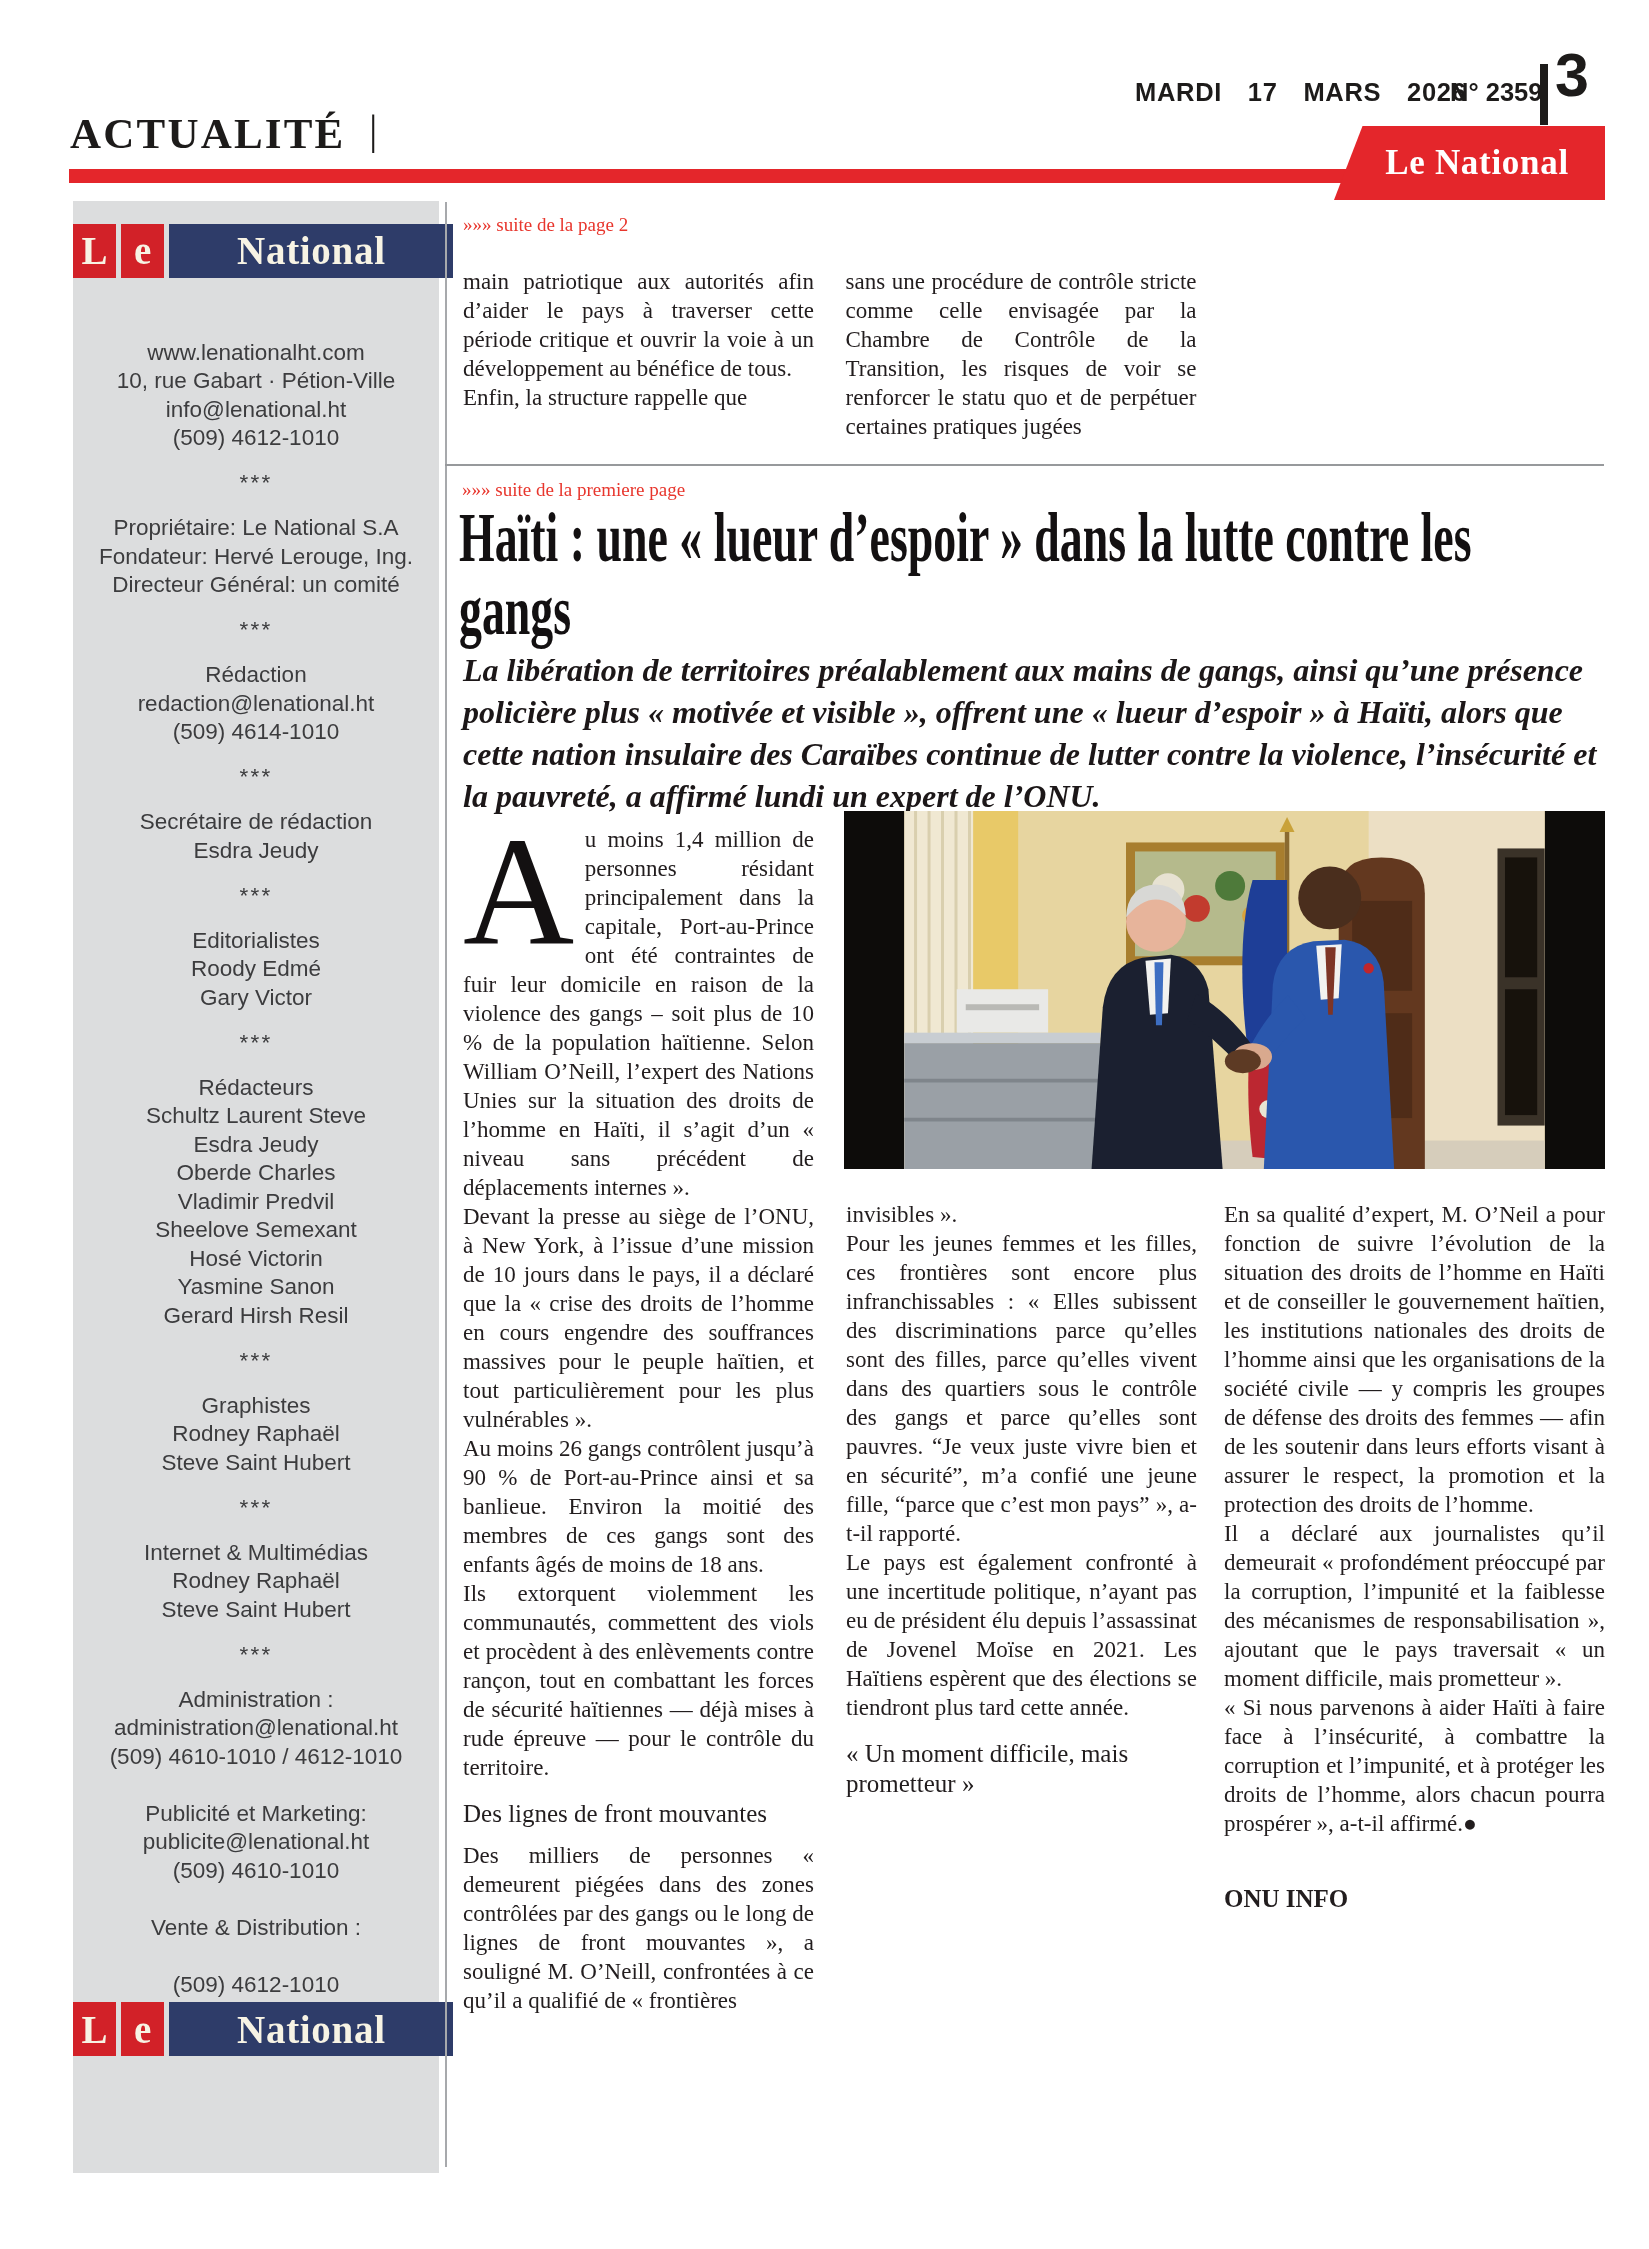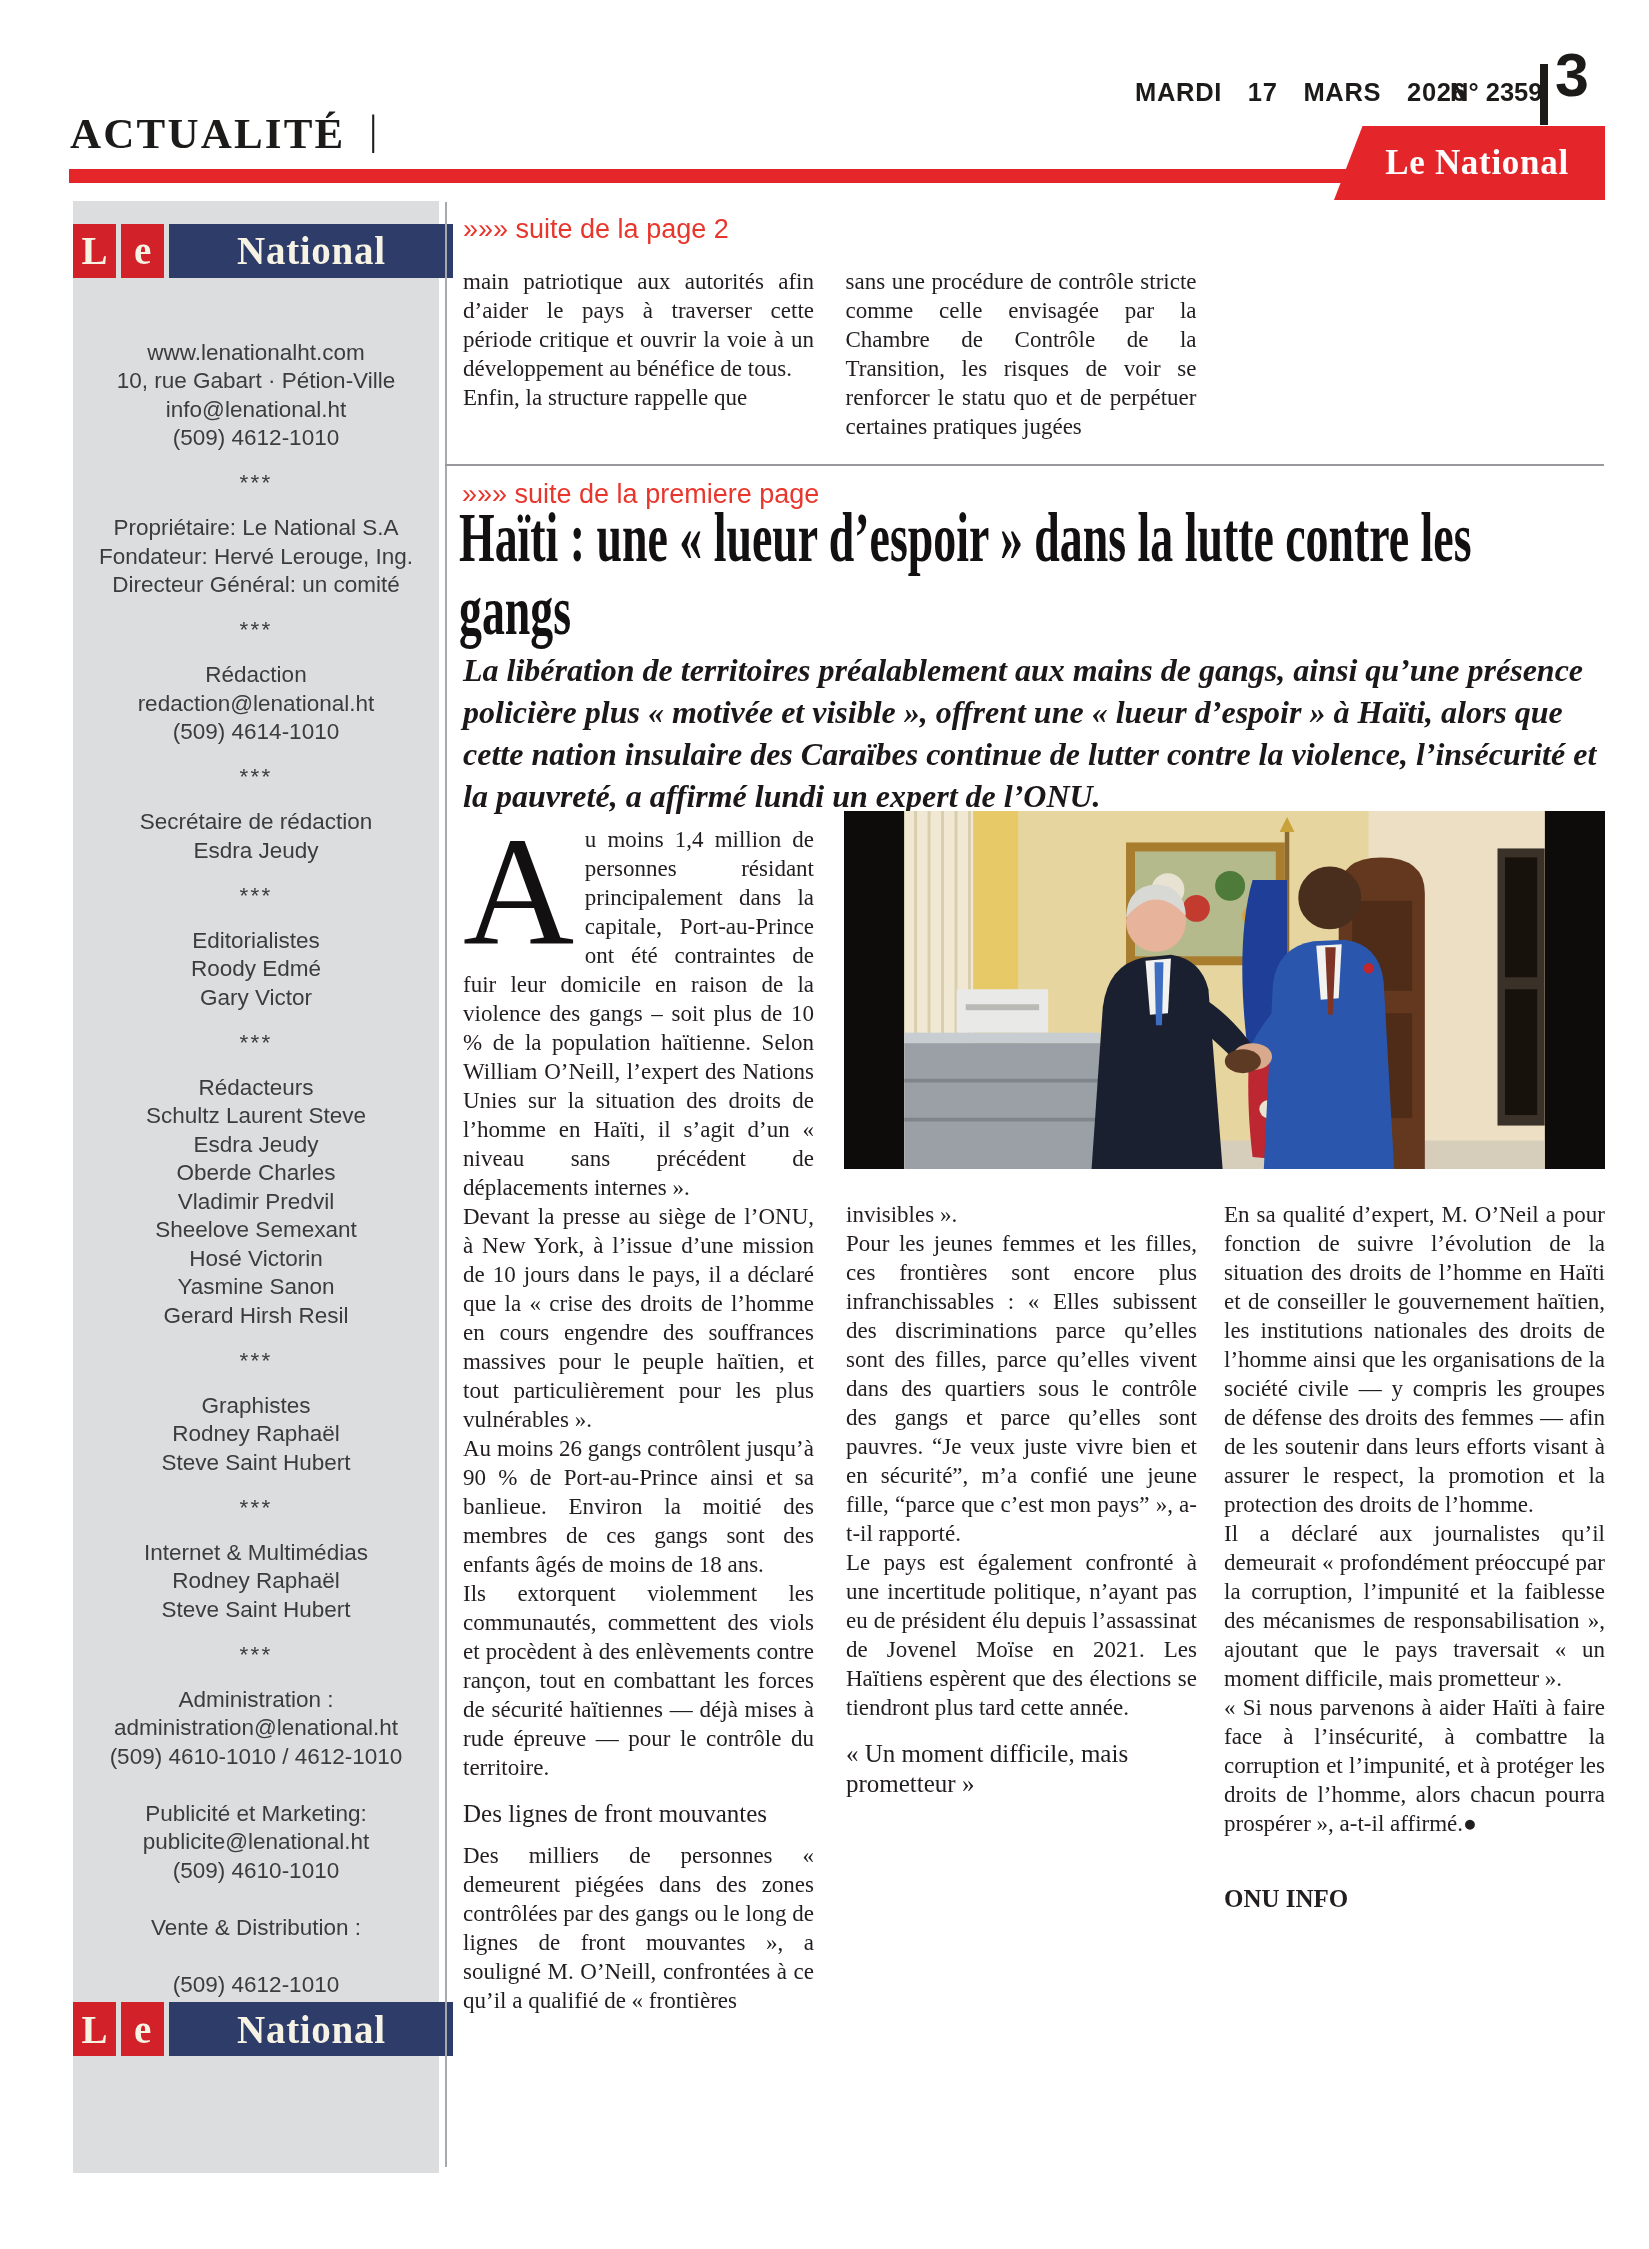--- a/index.html
+++ b/index.html
@@ -34,21 +34,21 @@
   .side-contact  { margin-top:61px; font-family:"Liberation Sans",sans-serif; font-size:22.5px;
                    line-height:28.5px; color:#3c3c3e; }
   .side-list { font-family:"Liberation Sans",sans-serif; font-size:22.5px; line-height:28.5px; color:#3c3c3e; }
   .side-line { min-height:28.5px; }
   .side-line.stars { margin:16.5px 0; letter-spacing:2.2px; }
   .side-logo-bottom { margin-top:3px; }
 
   .v-rule { position:absolute; left:445px; top:202px; width:1.5px; height:1965px; background:#a7a9ac; }
 
   
-  .kicker { position:absolute; font-family:Liberation Sans, sans-serif; font-size:27px; font-weight:400; }
+  .kicker { position:absolute; font-family:Liberation Serif, serif; font-size:19px; font-weight:400; }
   .kicker1 { left:463px; top:214px; }
   .kicker2 { left:462px; top:479px; }
   .divider { position:absolute; left:445px; top:464px; width:1159px; height:2.2px; background:#97999c; }
 
   
   .cont-cols { position:absolute; left:463px; top:267px; width:1141px; display:flex; }
   .ccol { text-align:justify; font-size:23px; line-height:29px; }
   .ccol1 { width:351px; margin-right:31.5px; }
   .ccol2 { width:351px; margin-right:27px; }
   .ccol3 { width:381px; }

